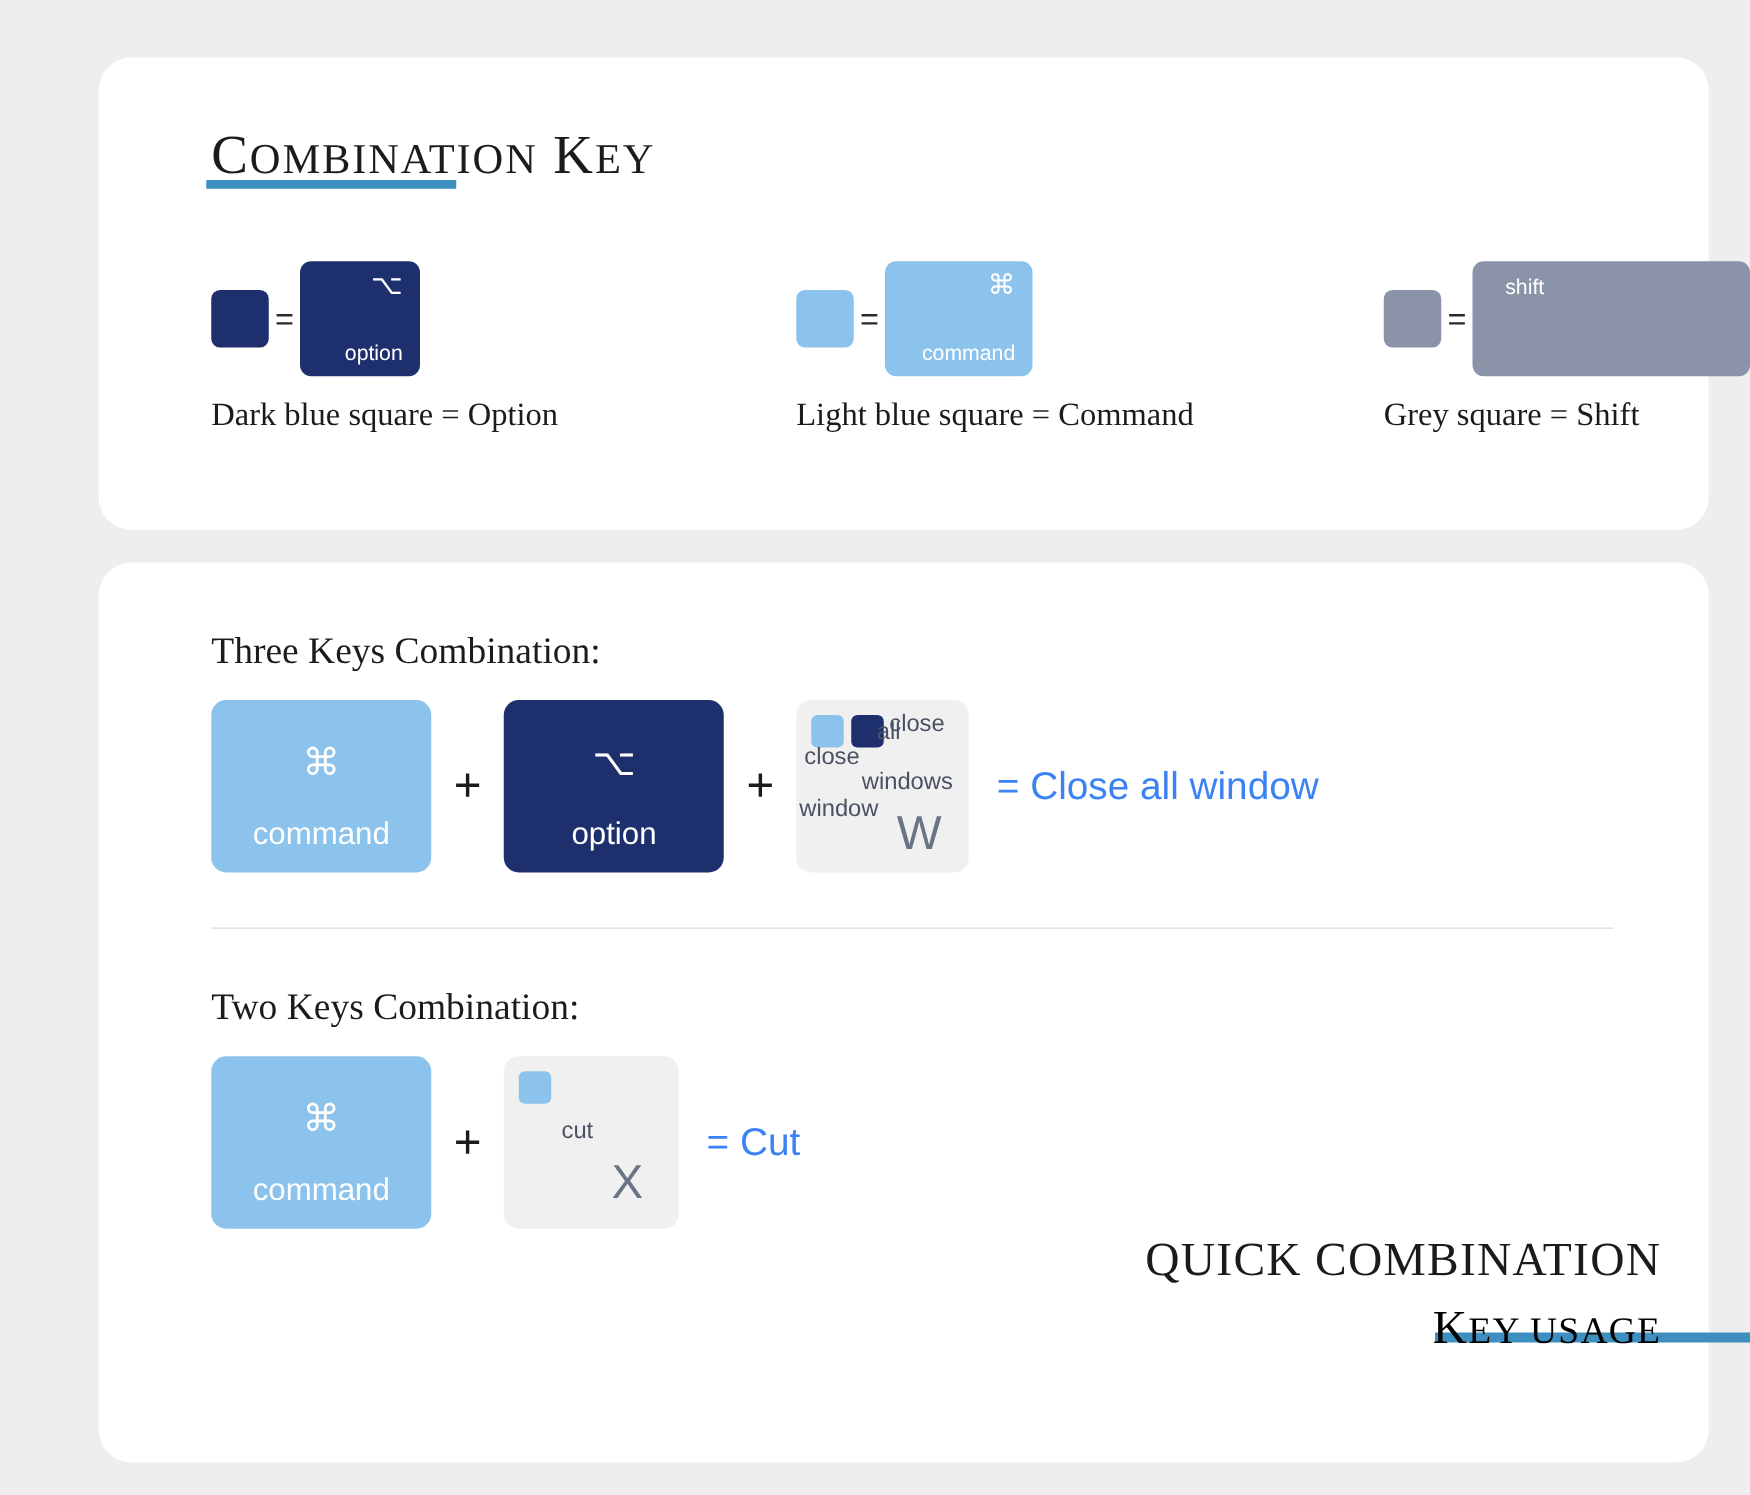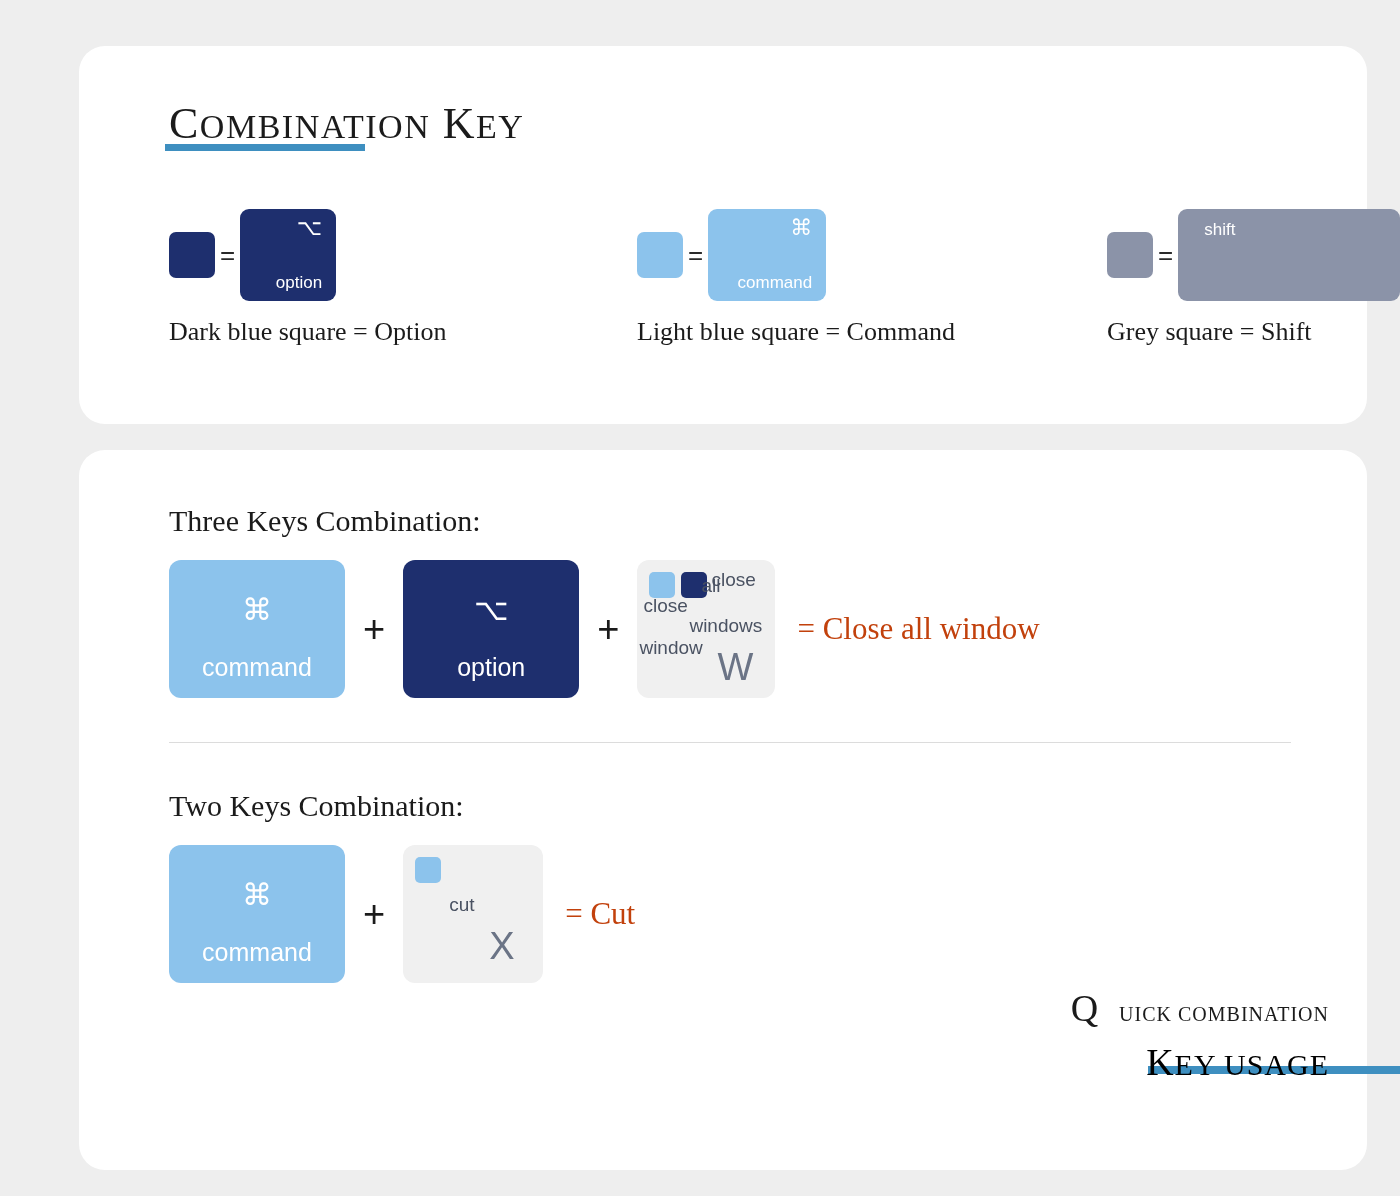--- a/index.html
+++ b/index.html
@@ -249,23 +249,23 @@
   #result-close-all .lbl-window2 { left: 2px; top: 78px; }
   #result-close-all .letter-w { left: 80px; top: 88px; }
 
   
   #result-cut { width: 140px; }
   #result-cut .mini-a { left: 12px; top: 12px; }
   #result-cut .lbl-cut { left: 46px; top: 14px; margin-top: 36px; }
   #result-cut .letter-x { left: 86px; top: 82px; }
 
   .result-text {
-    font-family: Liberation Serif, serif;
+    font-family: Liberation Sans, sans-serif;
     font-size: 31px;
-    color: #c2410c;
+    color: #3b82f6;
     margin-left: 22px;
     white-space: nowrap;
   }
 
   .divider {
     height: 1px;
     background: #dcdcdc;
     margin: 44px 38px 0 52px;
   }
 
@@ -276,21 +276,21 @@
     text-align: right;
     width: 620px;
   }
   .quick-line1 {
     font-family: "Liberation Serif", serif;
     font-size: 38px;
     letter-spacing: 1px;
     color: #1b1b1b;
     white-space: nowrap;
   }
-  .quick-line1 .sc { font-size: 20px; margin-left: 20px; }
+  .quick-line1 .sc { font-size: 38px; }
   .quick-line2-wrap {
     position: relative;
     display: inline-block;
     margin-top: 10px;
   }
   .quick-line2 {
     font-family: "Liberation Serif", serif;
     font-size: 38px;
     letter-spacing: 1px;
     color: #000000;

